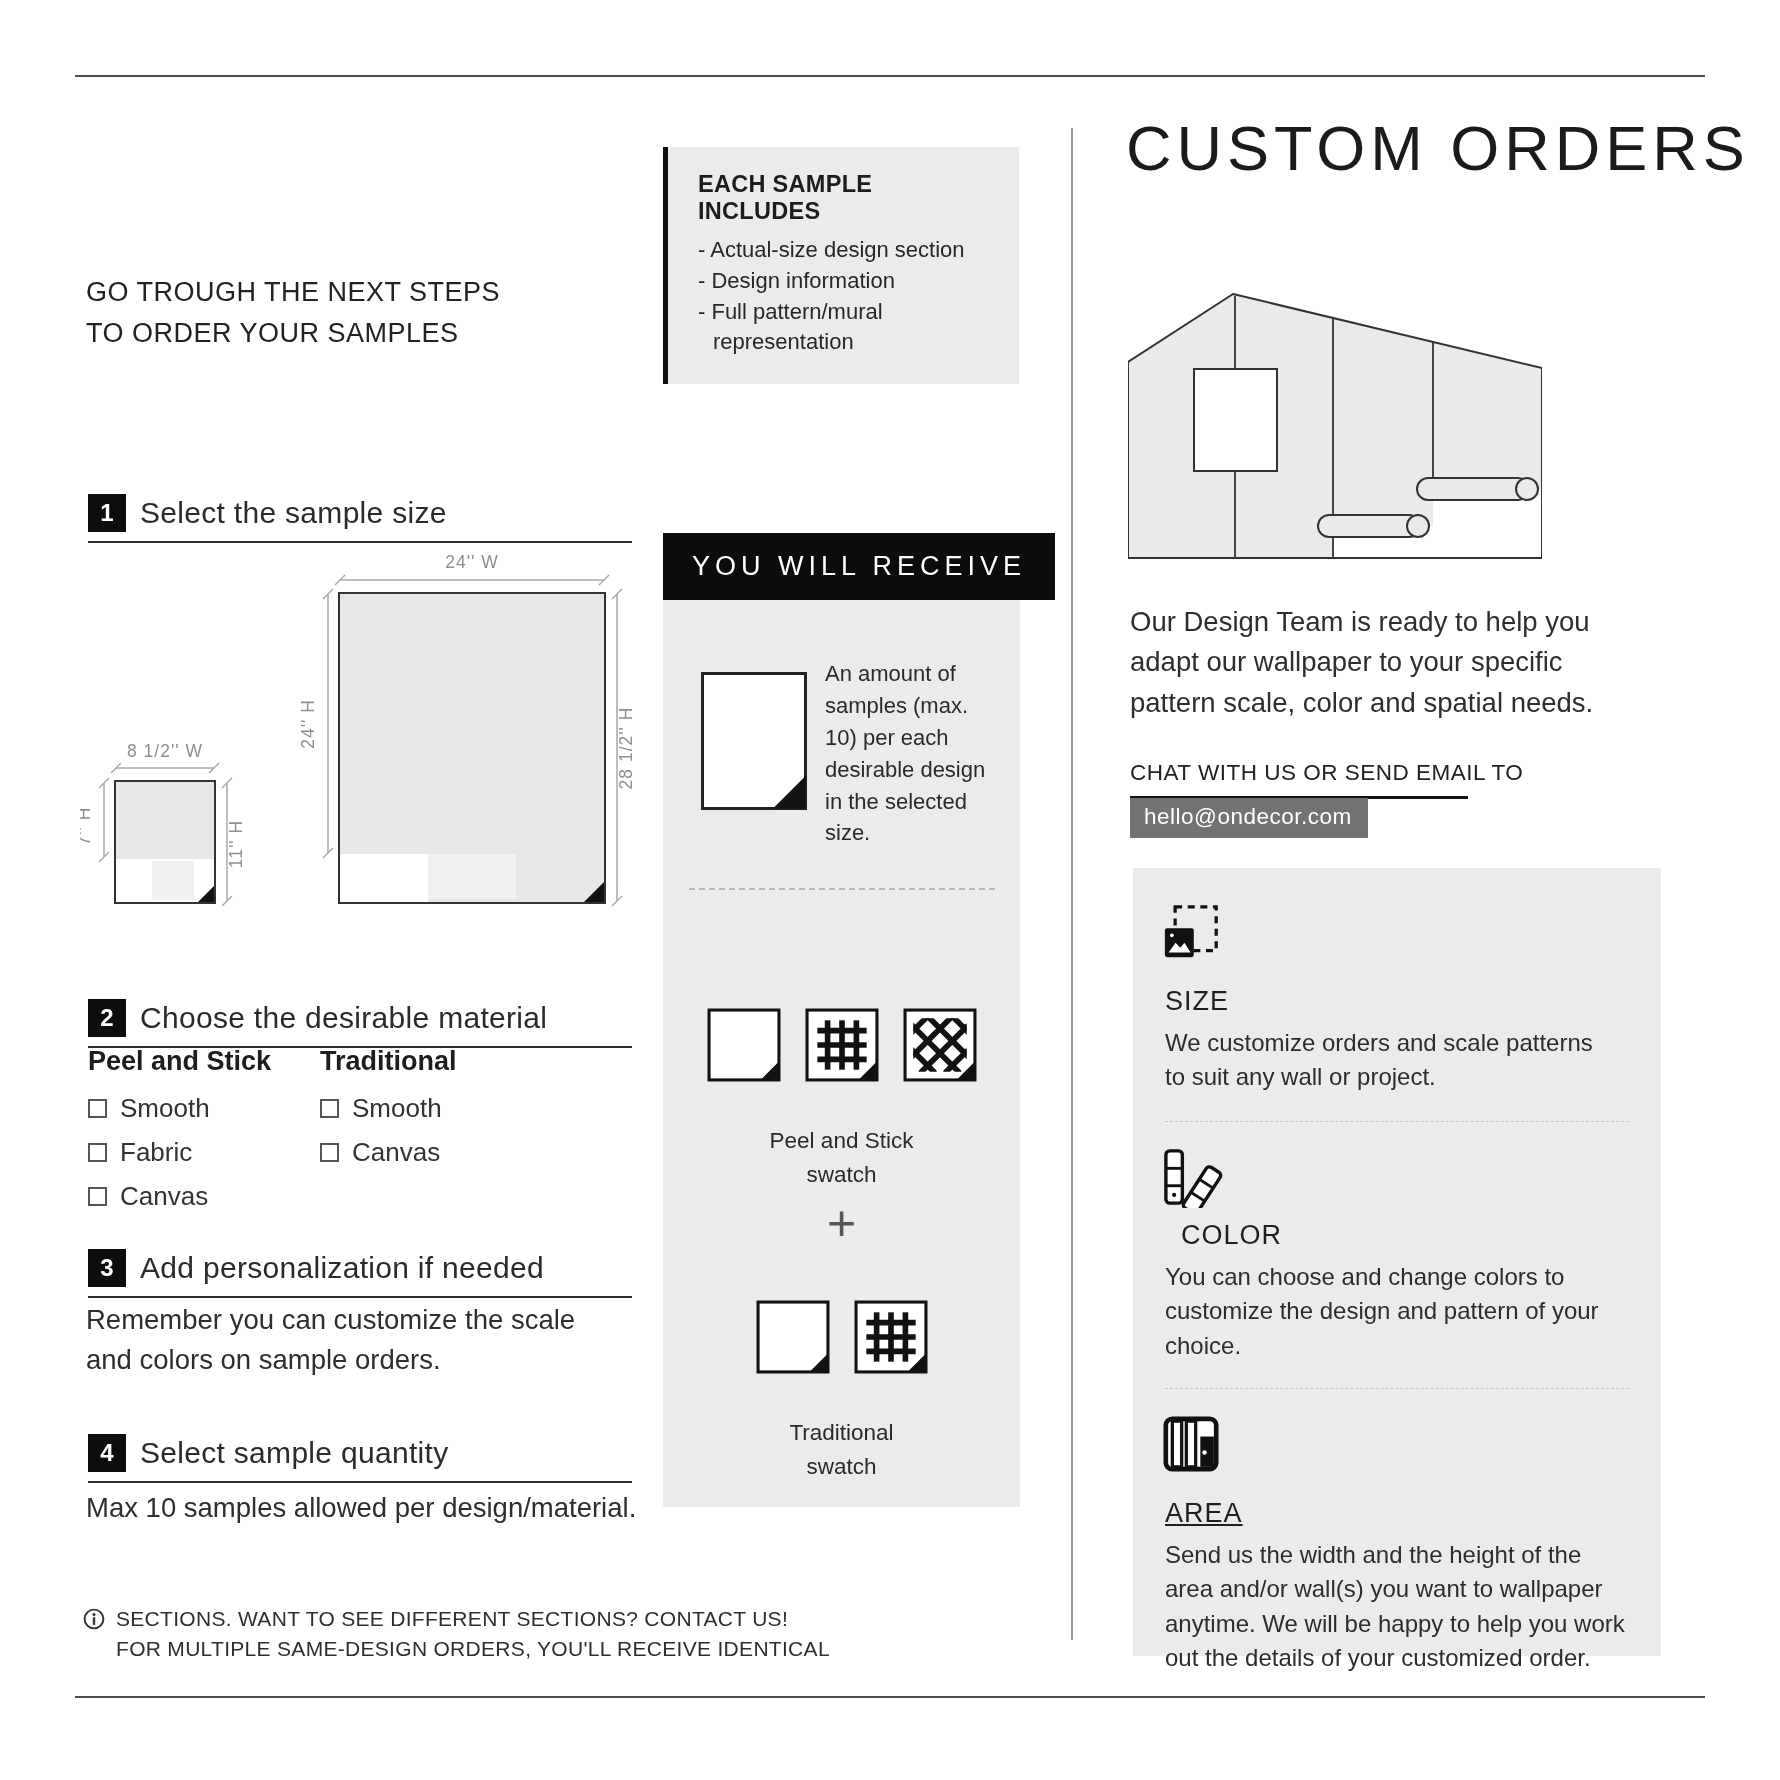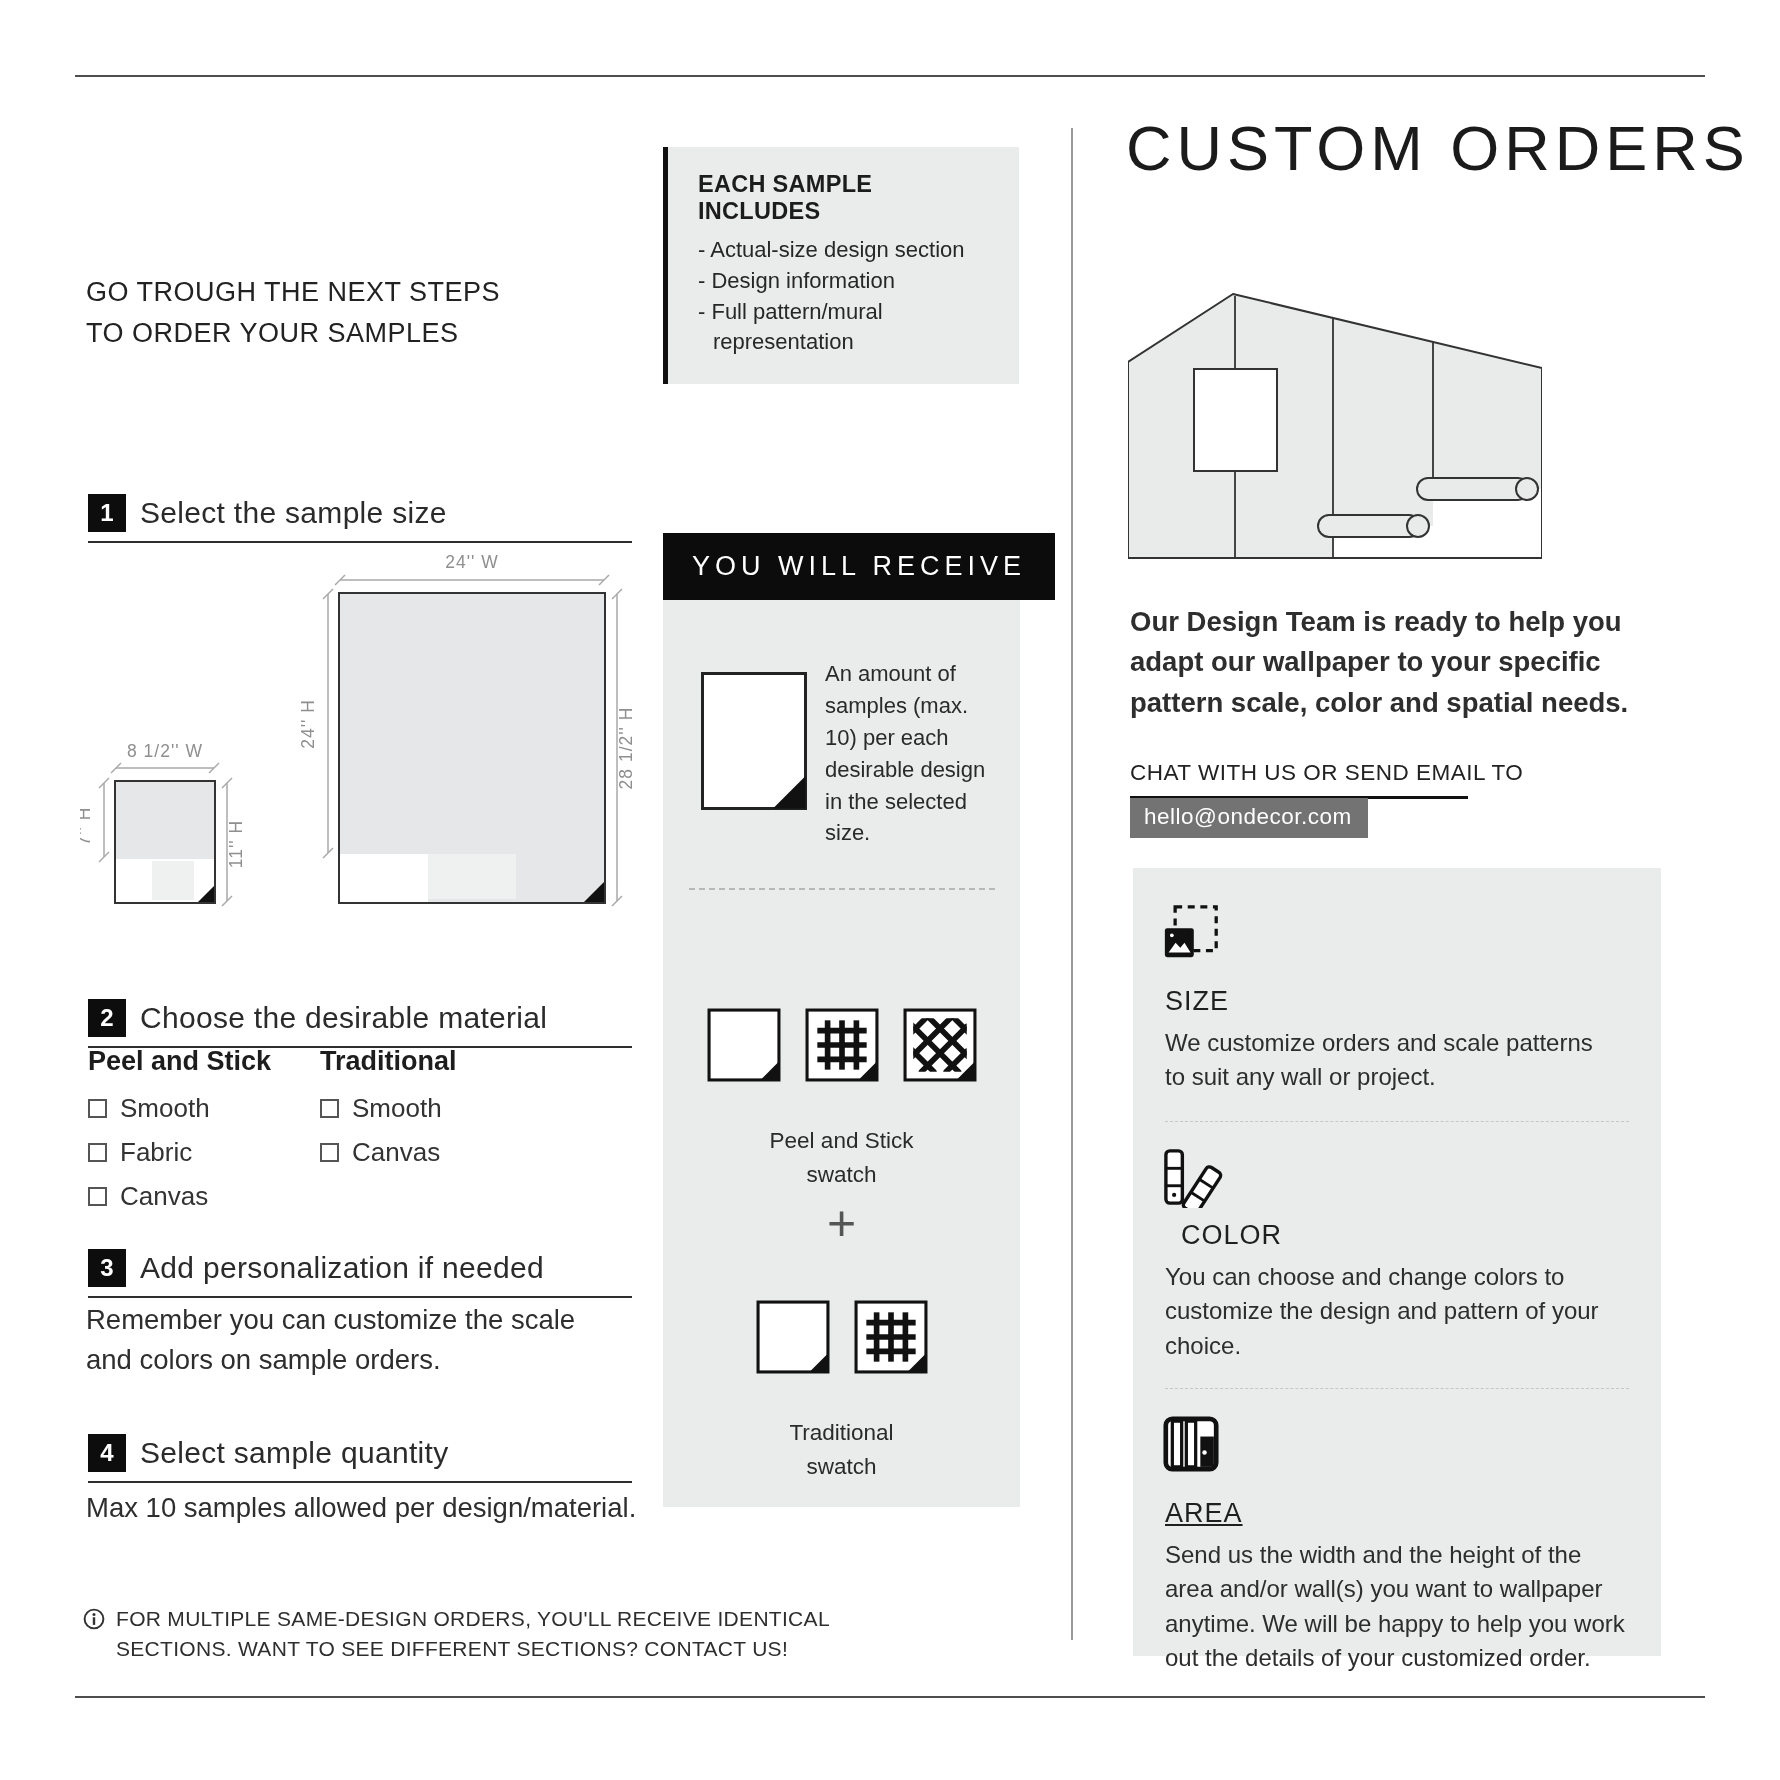--- a/index.html
+++ b/index.html
@@ -30,21 +30,21 @@
 
   .banner { background:#0c0c0c; color:#fff; width:392px; height:67px; display:flex; align-items:center; justify-content:center; font-size:27px; letter-spacing:5px; font-weight:400; }
   .gray-panel { background:#eaebeb; }
   .amount-text { font-size:22px; line-height:1.45; color:#2a2a2a; }
   .dashed { border-top:2px dashed #b8b8b8; height:0; }
   .dotted { border-top:1.5px dashed #c6c6c6; height:0; }
   .centered-label { width:100%; text-align:center; font-size:22.5px; line-height:1.5; color:#2a2a2a; }
   .plus { width:100%; text-align:center; font-size:50px; font-weight:200; color:#555; line-height:1; }
   .swatch-row { display:flex; justify-content:center; gap:24px; width:100%; }
 
-  .para { font-size:27.5px; line-height:1.47; color:#2e2e2e;font-weight:bold; }
+  .para { font-size:27.5px; line-height:1.47; color:#2e2e2e; }
   .chat-label { font-size:22.5px; letter-spacing:0.5px; color:#222; }
   .chat-underline { background:#111; height:2.5px; }
   .email-badge { display:inline-block; background:#737373; color:#fff; font-size:22.5px; padding:6px 16px 8px 14px; letter-spacing:0.5px; }
 
   .feat-title { font-size:27px; color:#1f1f1f; letter-spacing:1px; }
   .feat-text { font-size:24px; line-height:1.43; color:#2d2d2d; }
 
   .vdivider { background:#9a9a9a; width:2px; }
   svg text { font-family:"Liberation Sans","DejaVu Sans",sans-serif; }
 </style>
@@ -170,22 +170,22 @@
   </div>
   <div class="abs note" style="left:86px; top:1488px; width:580px;">Max 10 samples allowed per design/material.</div>
 
   <div class="abs footnote" style="left:82px; top:1604px;">
     <svg width="24" height="24" viewBox="0 0 22 22" style="margin-top:3px;">
       <circle cx="11" cy="11" r="8.6" fill="none" stroke="#333" stroke-width="1.8"></circle>
       <circle cx="11" cy="6.8" r="1.4" fill="#333"></circle>
       <rect x="9.9" y="9.4" width="2.2" height="7" fill="#333"></rect>
     </svg>
     <div class="lines">
+      <div>SECTIONS. WANT TO SEE DIFFERENT SECTIONS? CONTACT US!</div>
       <div>FOR MULTIPLE SAME-DESIGN ORDERS, YOU'LL RECEIVE IDENTICAL</div>
-      <div>SECTIONS. WANT TO SEE DIFFERENT SECTIONS? CONTACT US!</div>
     </div>
   </div>
 
   <div class="abs banner" style="left:663px; top:533px;">YOU WILL RECEIVE</div>
 
   <div class="abs gray-panel" style="left:663px; top:600px; width:357px; height:907px;">
 
     <svg class="abs" style="left:38px; top:72px;" width="106" height="138" viewBox="0 0 106 138">
       <rect x="1.5" y="1.5" width="103" height="135" fill="#fff" stroke="#222" stroke-width="3"></rect>
       <path d="M104.5,136.5 L104.5,104 L72,136.5 Z" fill="#111"></path>

